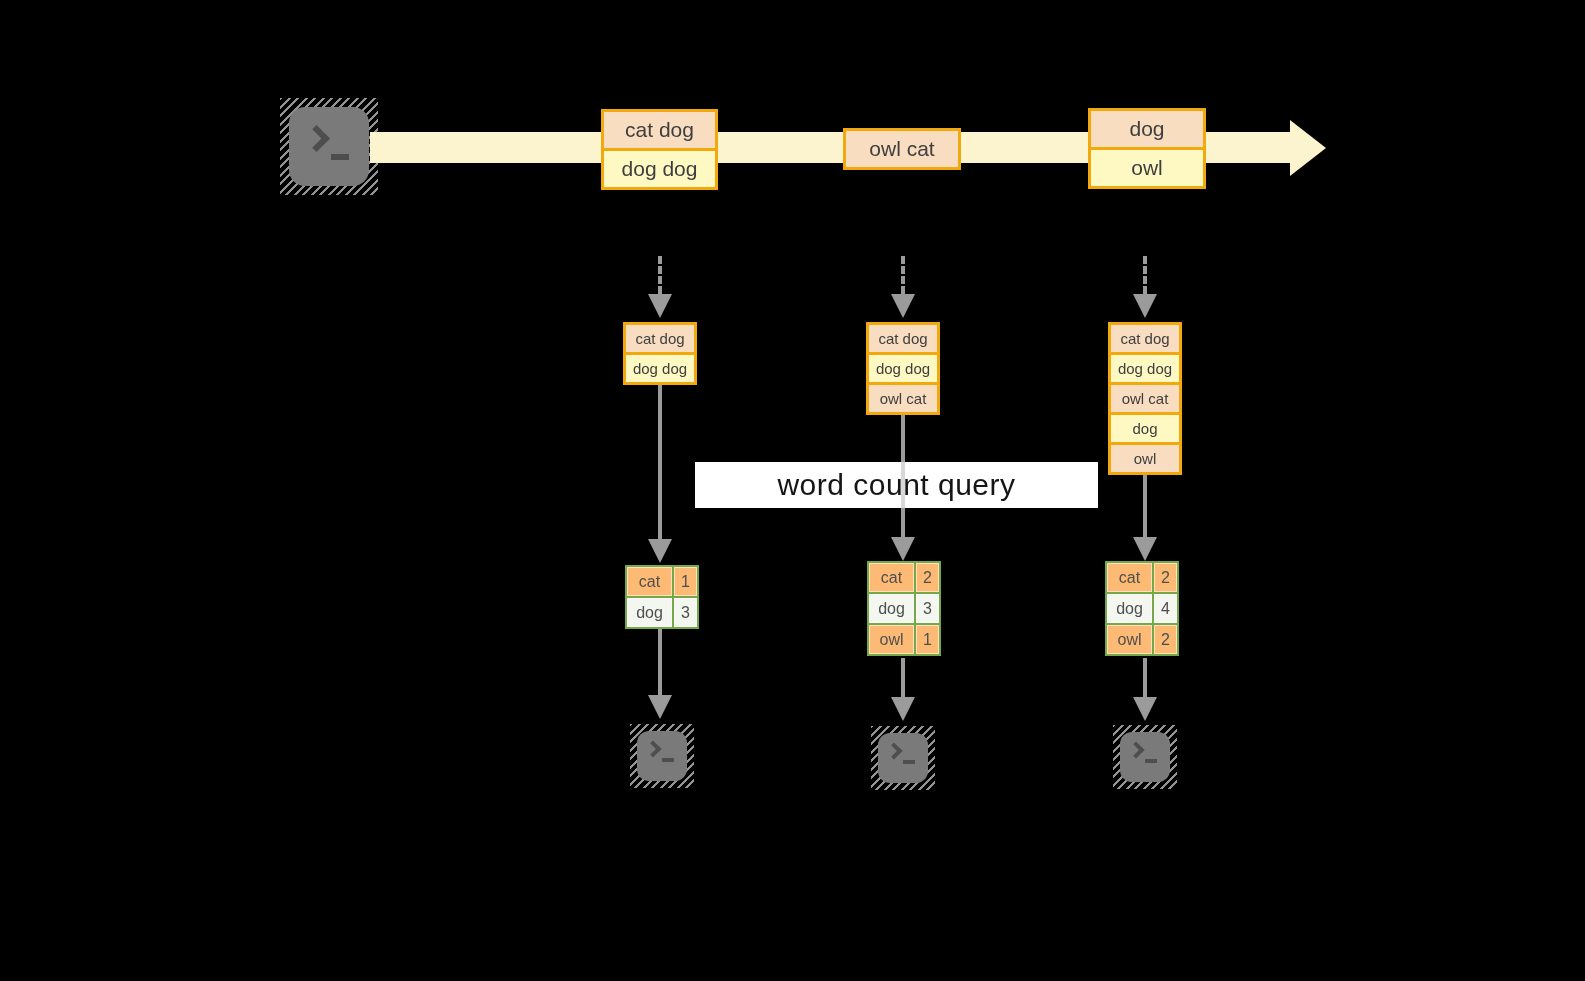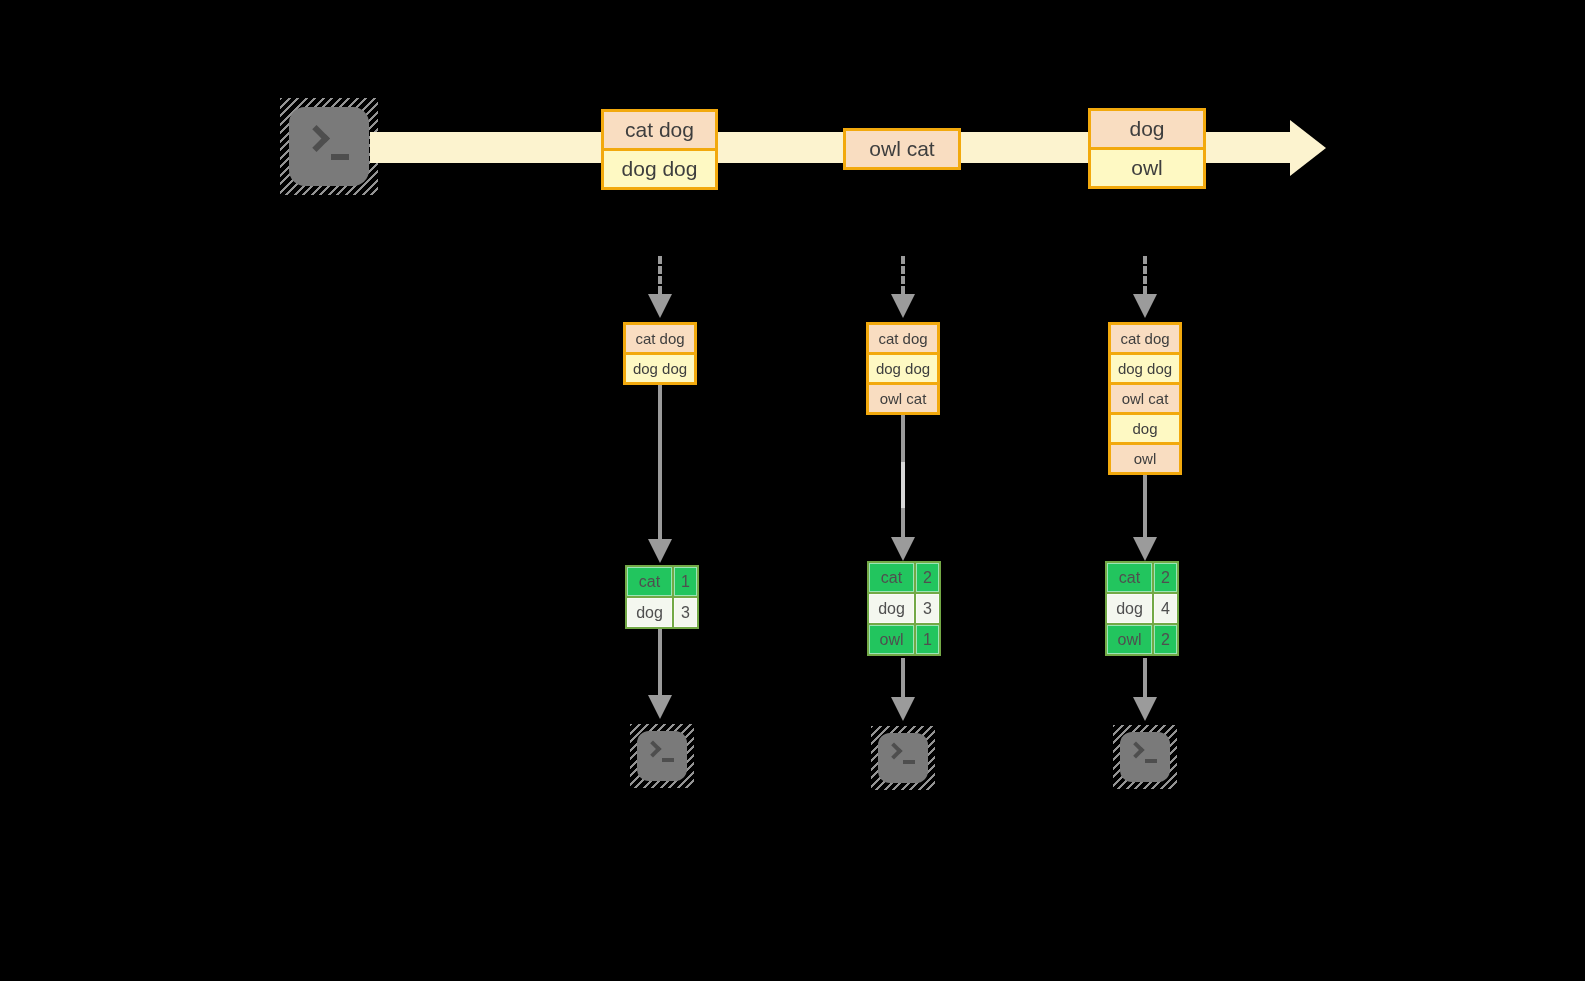--- a/index.html
+++ b/index.html
@@ -45,21 +45,21 @@
   
   .gtable{
     position:absolute;background:#73A946;padding:2px;
     display:grid;grid-template-columns:45px 23px;gap:2px;box-sizing:content-box;
   }
   .gtable .gcell{
     height:29px;display:flex;align-items:center;justify-content:center;
     font-size:16px;color:#4F4F4F;
     box-shadow:inset 0 0 0 1px rgba(255,255,255,0.55);
   }
-  .gcell.rowA{background:#22c55e;text-align:center;}
+  .gcell.rowA{background:#fdba74;text-align:center;}
   .gcell.rowB{background:#F4F7EF;}
   
   .term{
     position:absolute;
     background:repeating-linear-gradient(135deg,#949494 0 2px,transparent 2px 6px);
   }
   .term .term-inner{position:absolute;background:#7A7A7A;}
   .term.big{width:98px;height:97px;}
   .term.big .term-inner{inset:9px;border-radius:16px;}
   .term.small{width:64px;height:64px;}
@@ -129,20 +129,21 @@
       <div class="cell peach">owl</div>
     </div>
 
   <div class="v-line" style="left:658px;top:385px;height:154px;"></div>
   <div class="arr-down" style="left:648px;top:539px;"></div>
   <div class="v-line" style="left:901px;top:415px;height:122px;"></div>
   <div class="arr-down" style="left:891px;top:537px;"></div>
   <div class="v-line" style="left:1143px;top:475px;height:62px;"></div>
   <div class="arr-down" style="left:1133px;top:537px;"></div>
 
+  <div class="query-label" style="left:695px;top:462px;width:403px;height:46px;">word count query</div>
   <div class="faint-line" style="left:901px;top:462px;width:4px;height:46px;"></div>
 
   <div class="gtable" style="left:625px;top:565px;">
       <div class="gcell rowA">cat</div>
       <div class="gcell rowA">1</div>
       <div class="gcell rowB">dog</div>
       <div class="gcell rowB">3</div>
     </div>
   <div class="gtable" style="left:867px;top:561px;">
       <div class="gcell rowA">cat</div>

